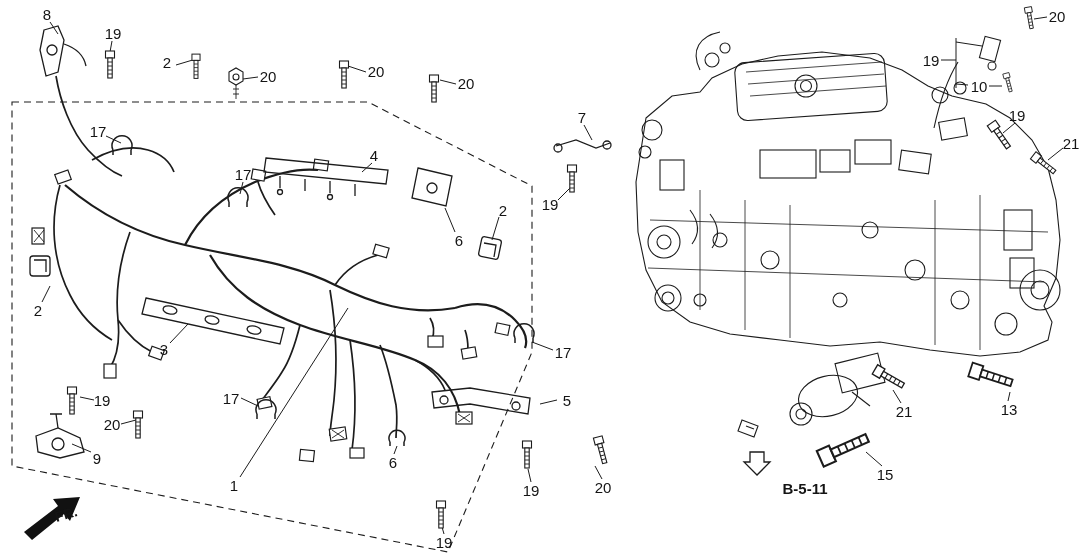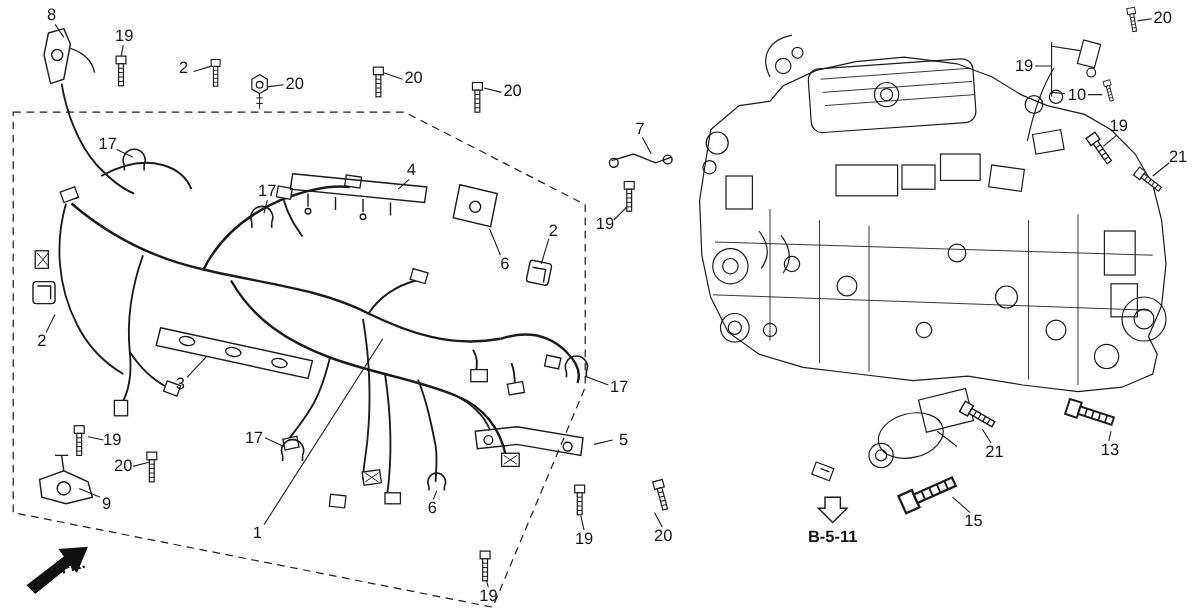--- a/index.html
+++ b/index.html
@@ -4,21 +4,21 @@
 <style>
   html,body{margin:0;padding:0;background:#fff;}
   body{width:1092px;height:554px;overflow:hidden;font-family:"Liberation Sans",sans-serif;}
   .stage{position:relative;width:1092px;height:554px;background:#fff;}
   .stage > svg{position:absolute;left:0;top:0;}
   .co{
     position:absolute;transform:translate(-50%,-50%);
     font-size:15px;color:#141414;line-height:1;white-space:nowrap;
     font-family:"Liberation Sans",sans-serif;
   }
-  .co.bold{font-weight:700;}
+  .co.bold{font-weight:700;margin-left:48px;}
   .co.fr{font-weight:700;transform:translate(-50%,-50%) rotate(-16deg);font-size:14px;}
 </style>
 </head>
 <body>
 
 <div class="stage">
 
 <svg width="1092" height="554" viewBox="0 0 1092 554">
   <defs>
     <g id="bolt">

